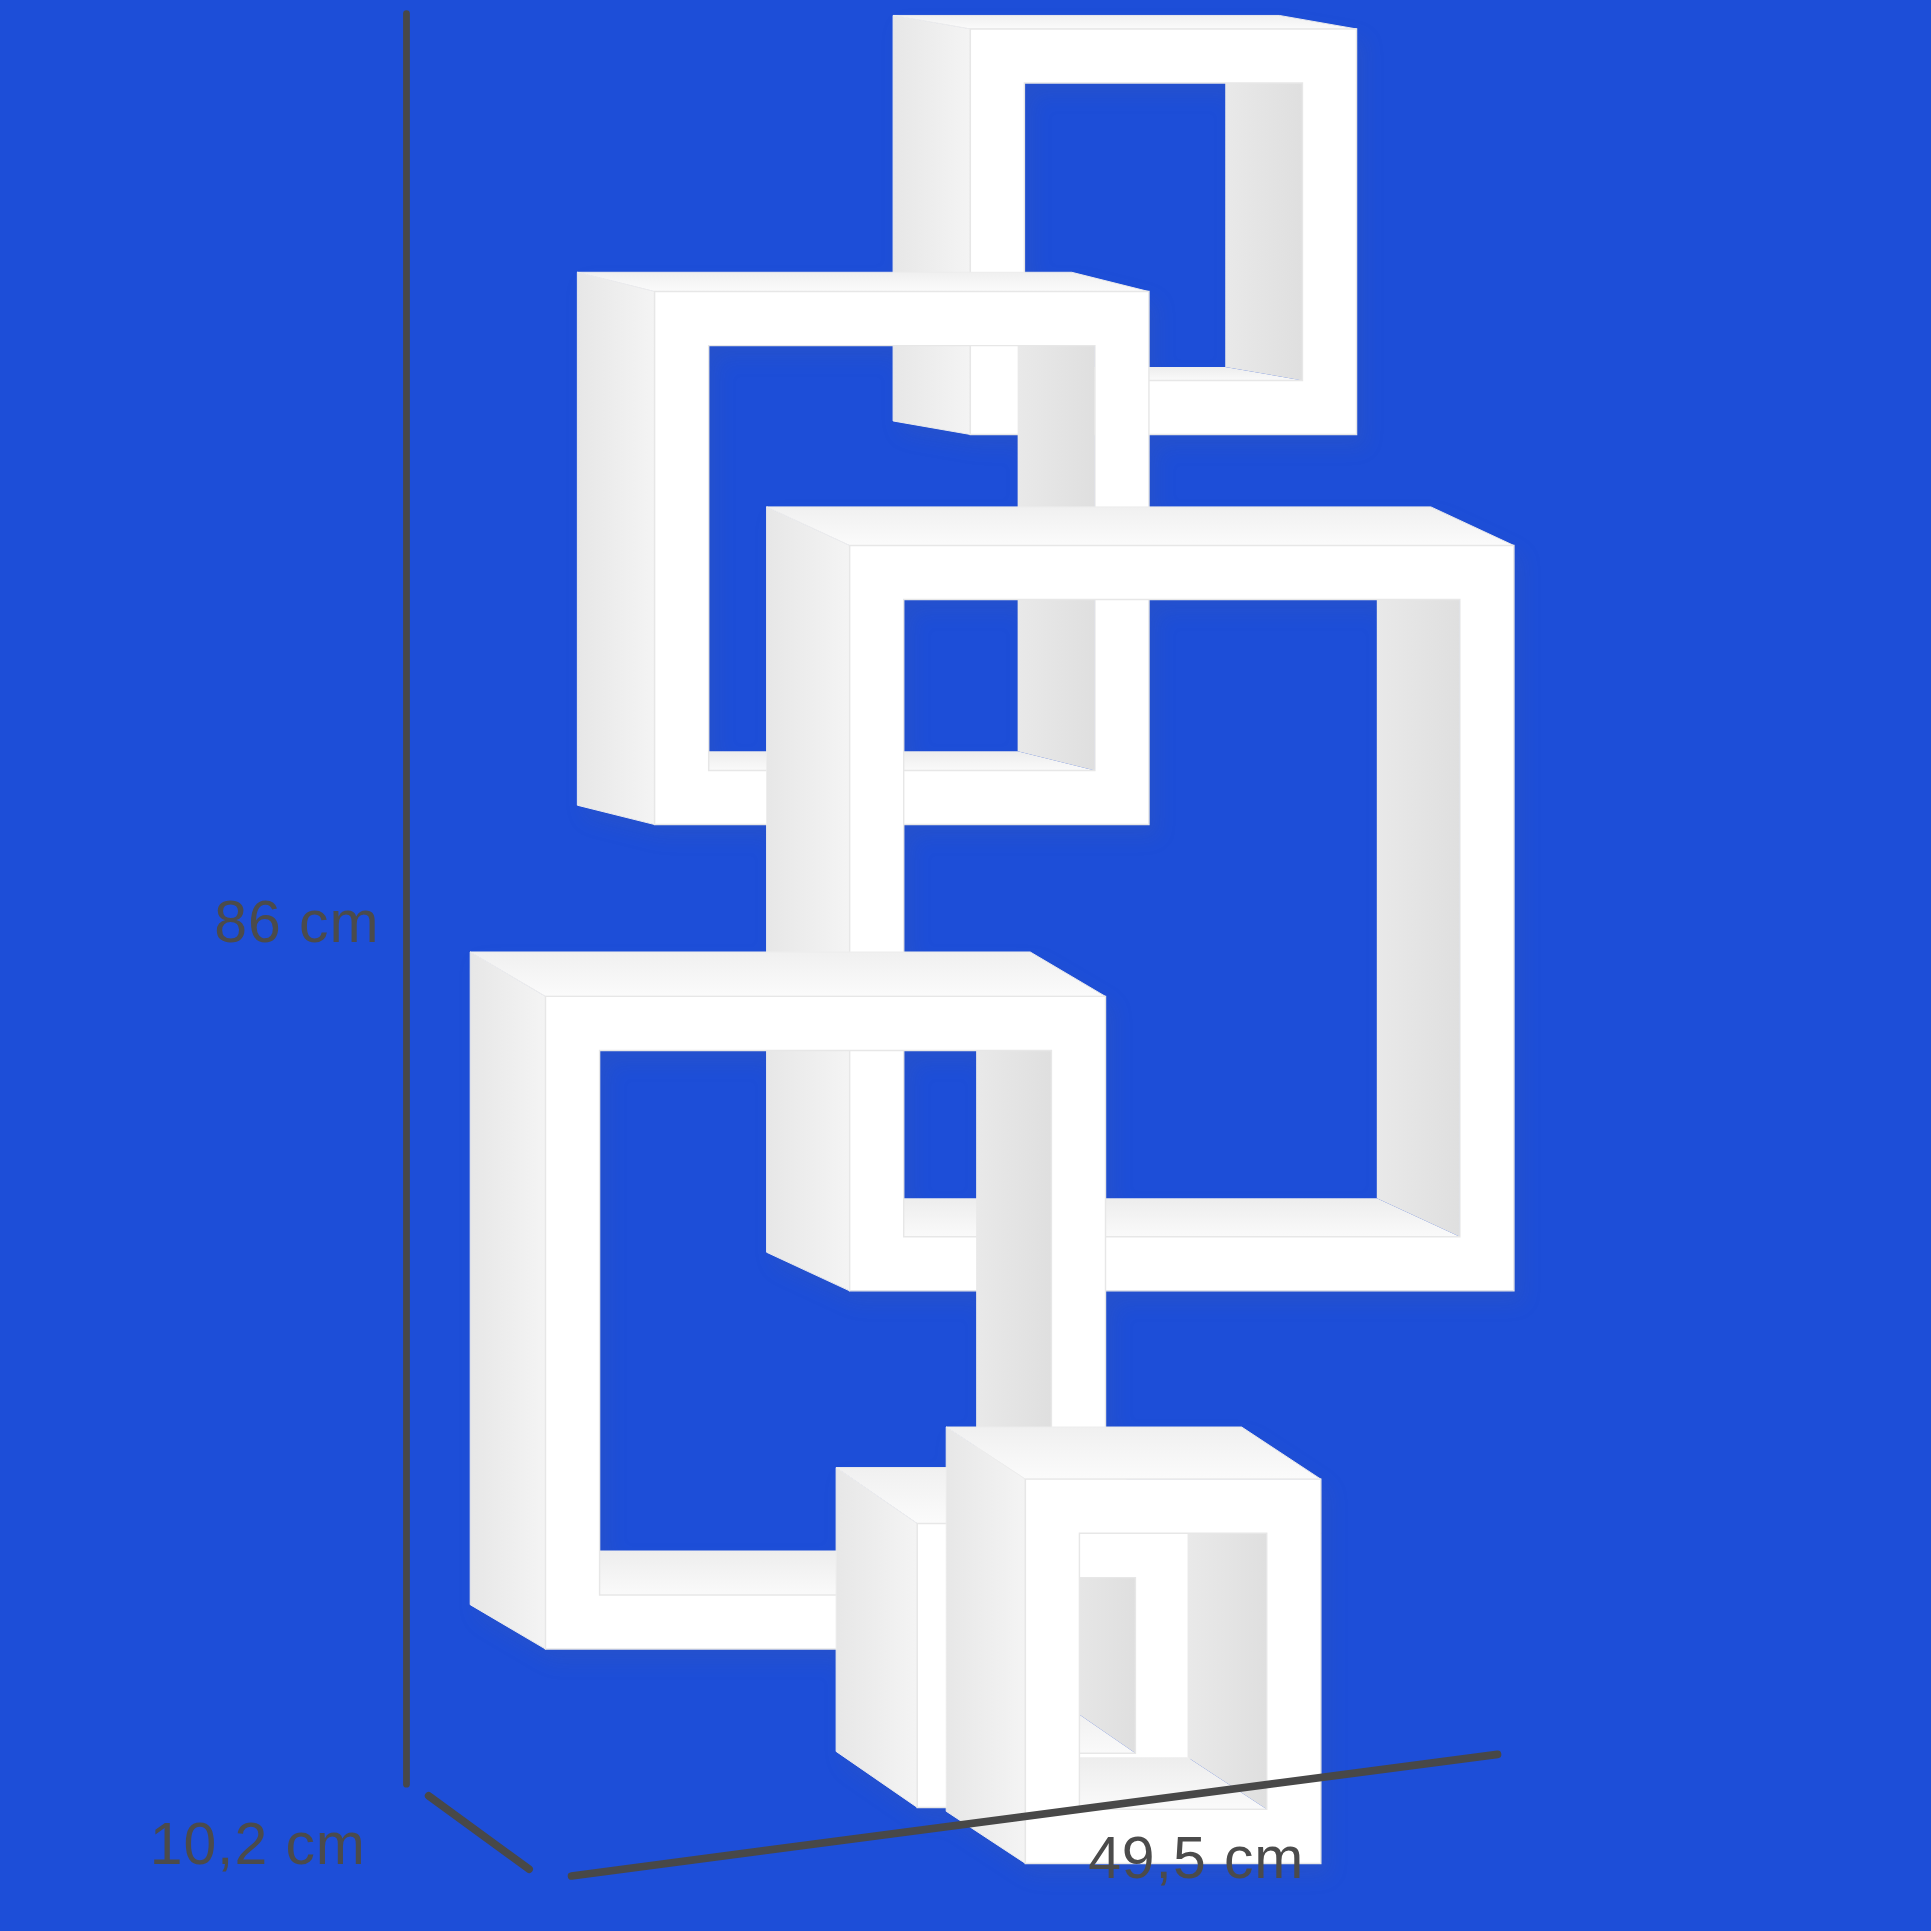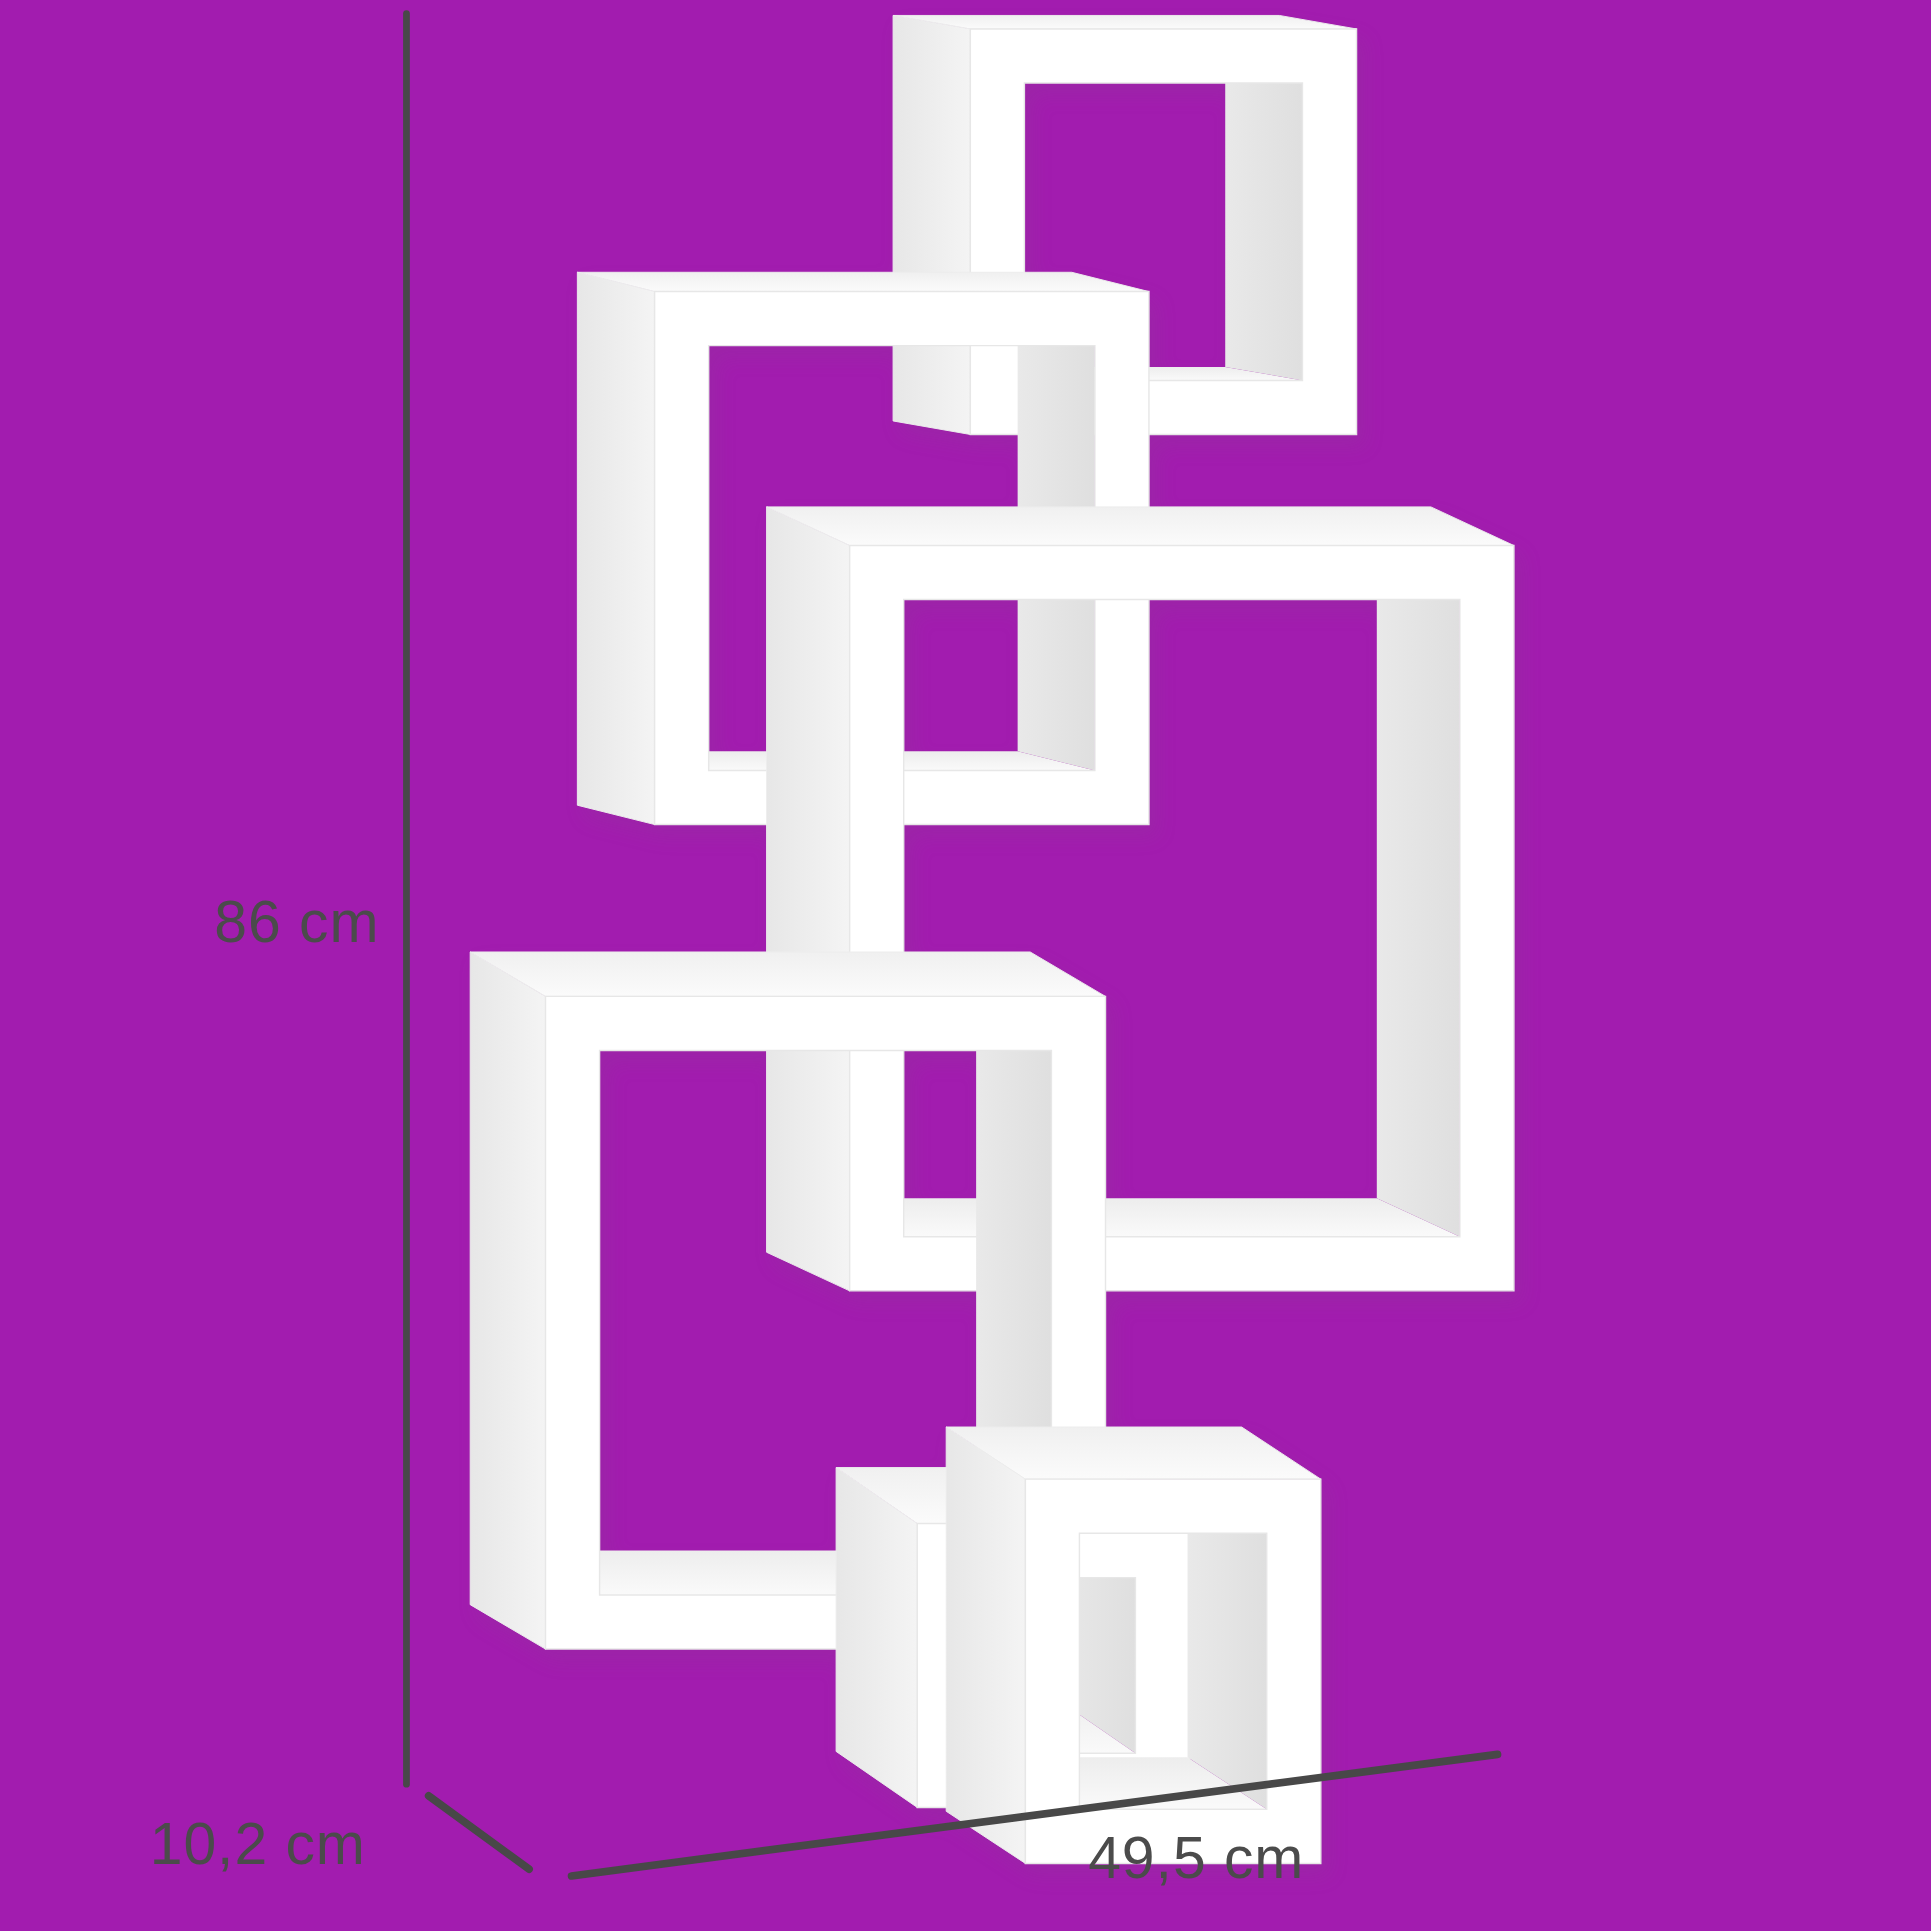--- a/index.html
+++ b/index.html
@@ -7,21 +7,21 @@
     padding: 0;
     background: #ffffff;
     width: 1931px;
     height: 1931px;
     font-family: "Liberation Sans", sans-serif;
   }
   .stage {
     position: relative;
     width: 1931px;
     height: 1931px;
-    background: #a21caf;
+    background: #1d4ed8;
     overflow: hidden;
   }
   svg { display: block; }
   .shelf-group {
     filter: drop-shadow(8px 12px 10px rgba(110,110,110,0.10));
   }
   .dim-line {
     stroke: #484848;
     stroke-linecap: round;
     fill: none;

